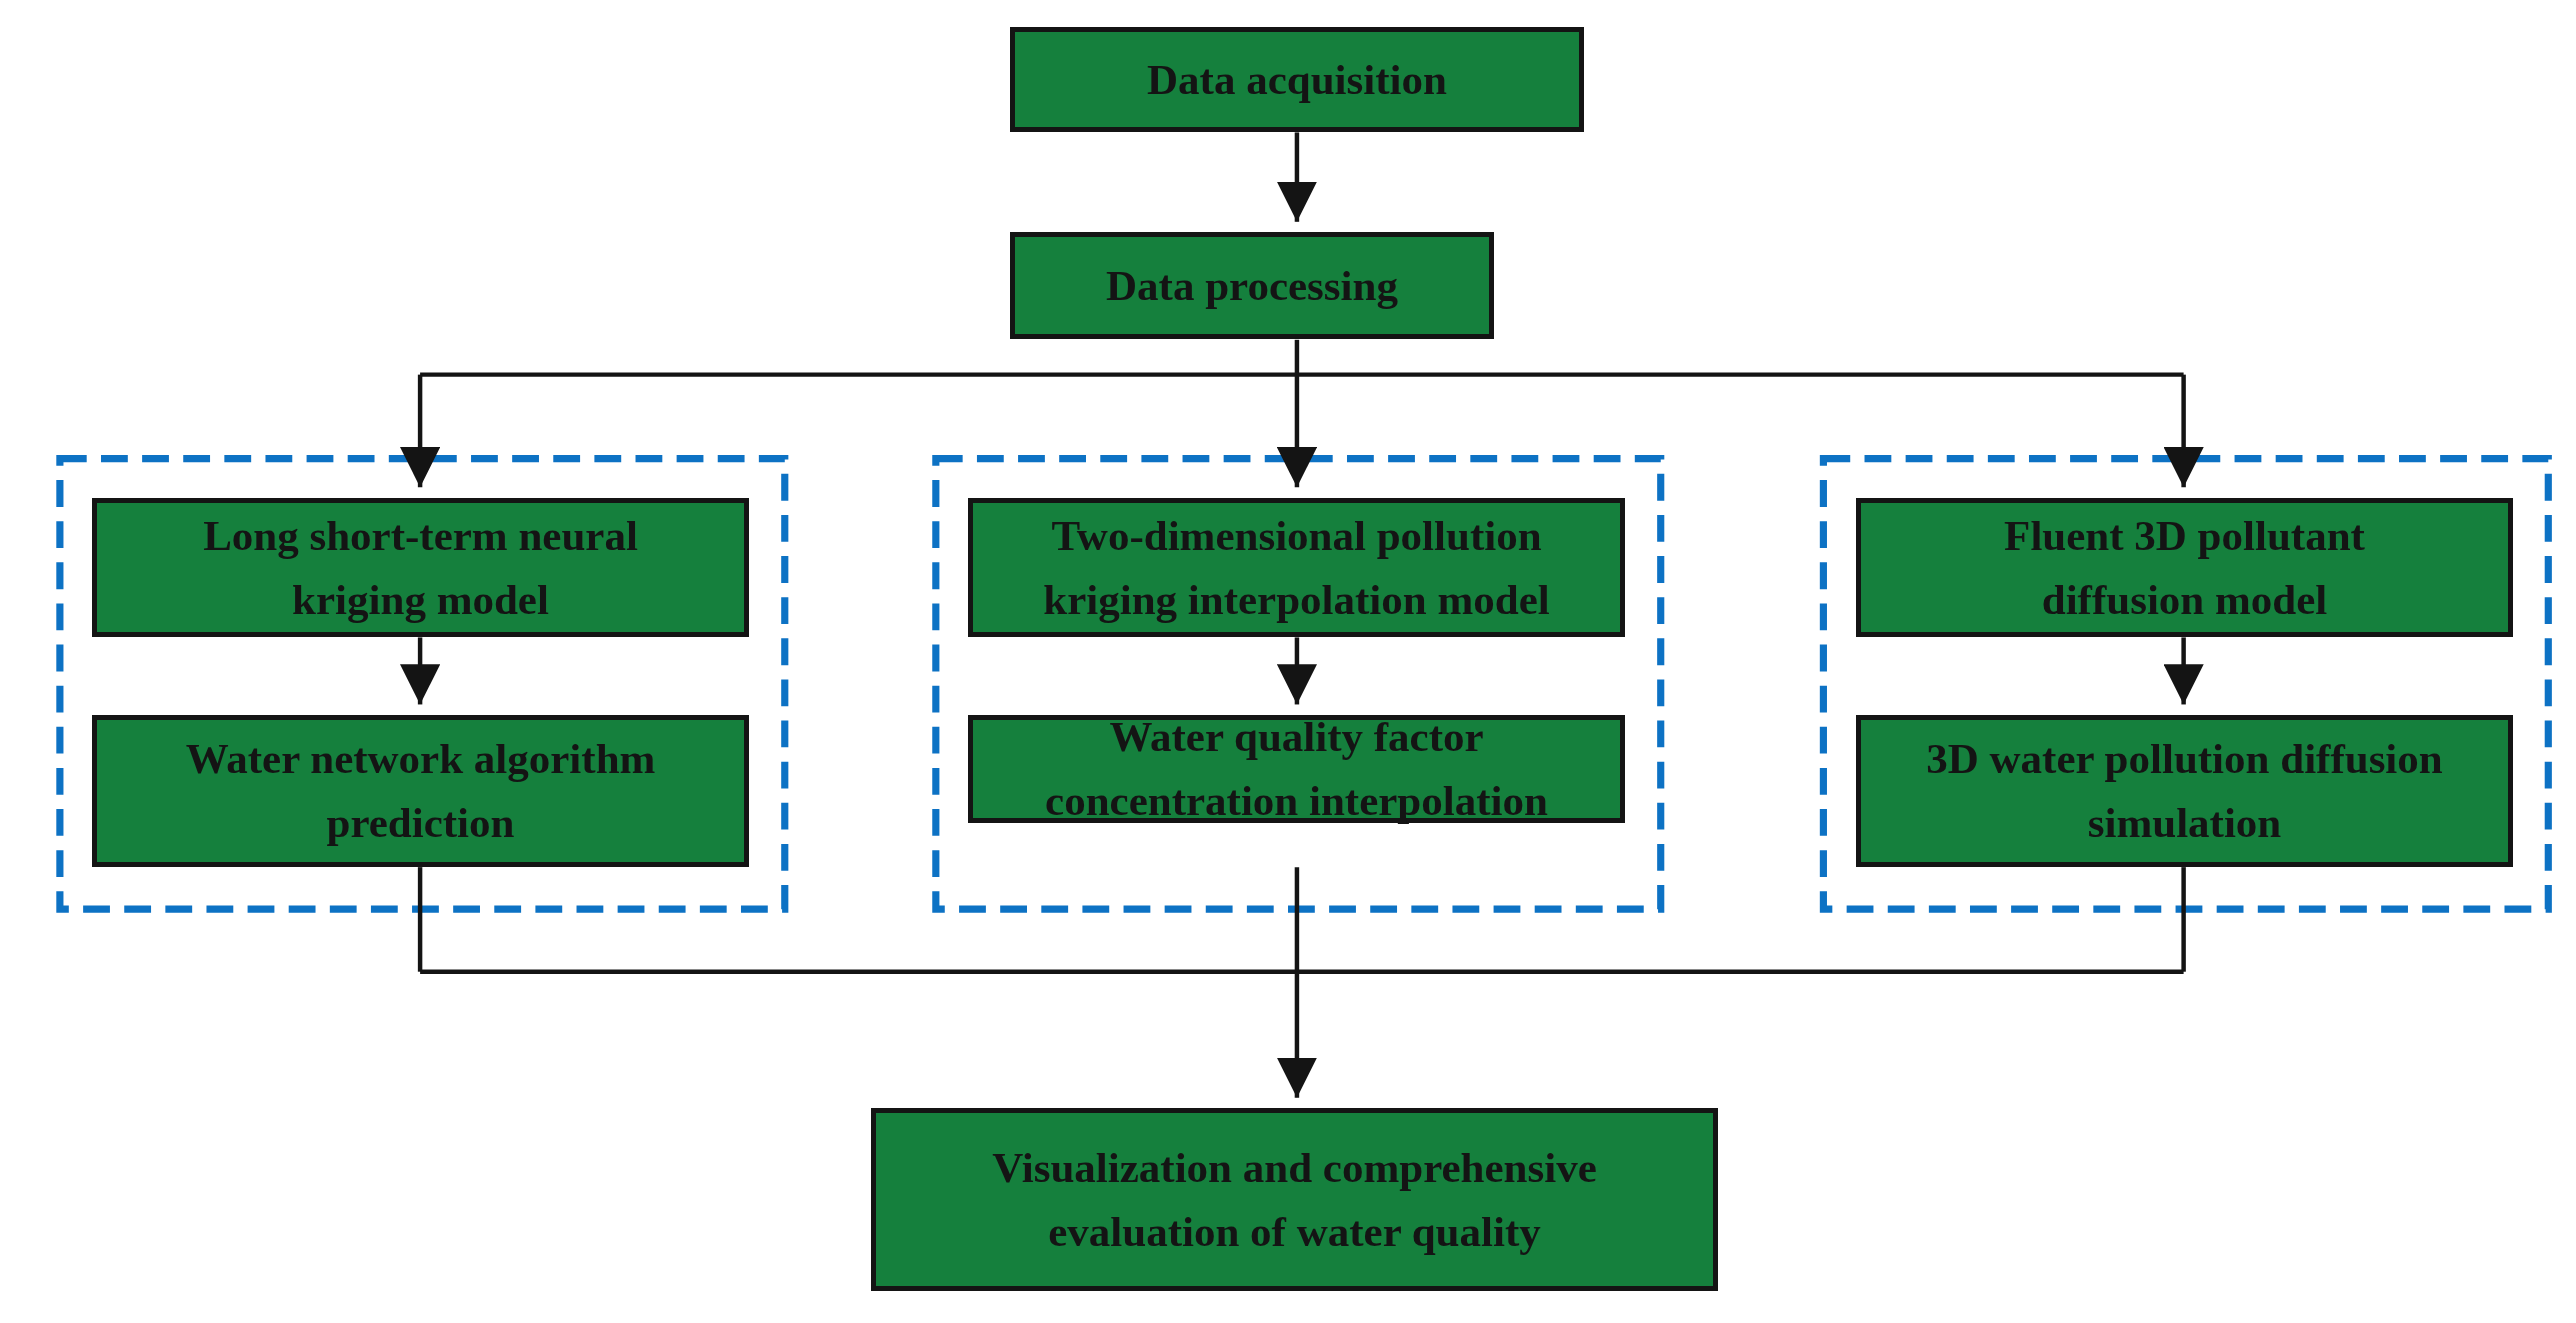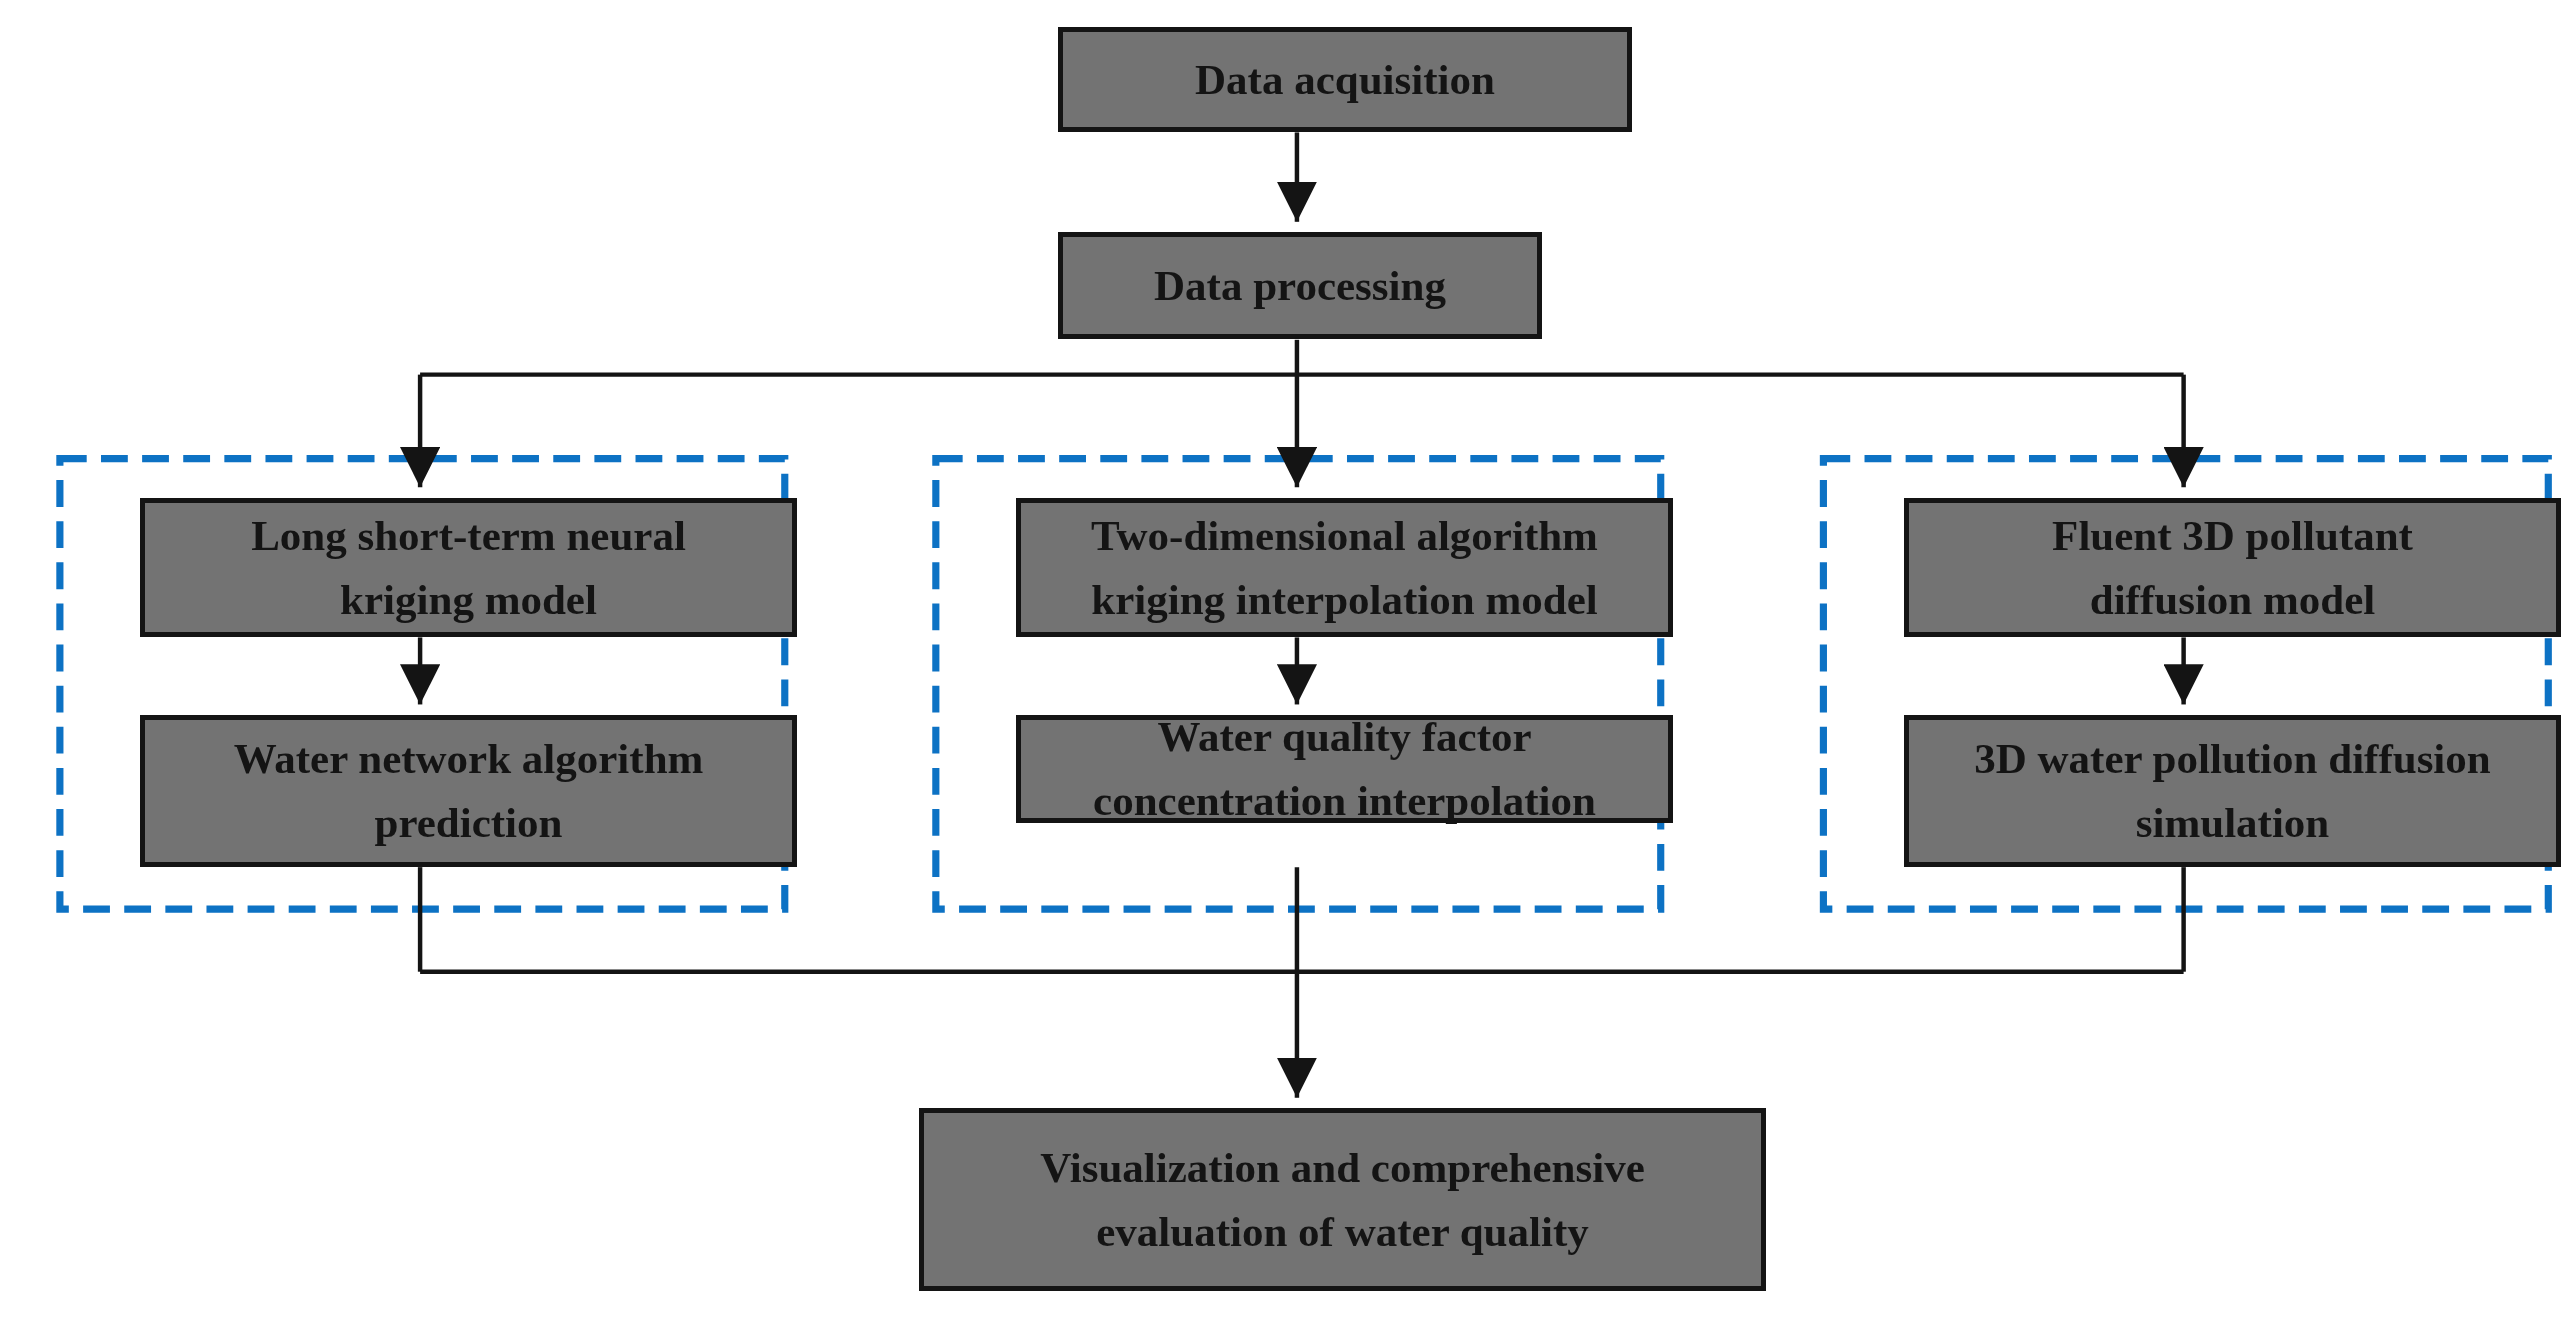--- a/index.html
+++ b/index.html
@@ -19,31 +19,30 @@
     position: absolute;
     left: 0;
     top: 0;
     width: 2576px;
     height: 1324px;
   }
   .node {
     position: absolute;
     box-sizing: border-box;
     border: 5.4px solid #141414;
-    background: #737373;
+    background: #15803d;
     display: flex;
     flex-direction: column;
     align-items: center;
     justify-content: center;
     text-align: center;
     font-weight: bold;
     font-size: 43px;
     line-height: 64px;
     color: #141414;
-    margin-left: 48px;
   }
   
   .n-acquisition { left: 1010px; top:   27px; width: 574px; height: 105px; }
   .n-processing  { left: 1010px; top:  232px; width: 484px; height: 107px; }
   
   .n-lstm        { left:  92px; top:  498px; width: 657px; height: 139px; }
   .n-kriging     { left: 968px; top:  498px; width: 657px; height: 139px; }
   .n-fluent      { left: 1856px; top:  498px; width: 657px; height: 139px; }
   
   .n-wqpred      { left:  92px; top:  715px; width: 657px; height: 152px; }
@@ -92,21 +91,21 @@
   <div class="node n-processing">
     <div>Data processing</div>
   </div>
 
   <div class="node n-lstm">
     <div>Long short-term neural</div>
     <div>kriging model</div>
   </div>
 
   <div class="node n-kriging">
-    <div>Two-dimensional algorithm</div>
+    <div>Two-dimensional pollution</div>
     <div>kriging interpolation model</div>
   </div>
 
   <div class="node n-fluent">
     <div>Fluent 3D pollutant</div>
     <div>diffusion model</div>
   </div>
 
   <div class="node n-wqpred">
     <div>Water network algorithm</div>

